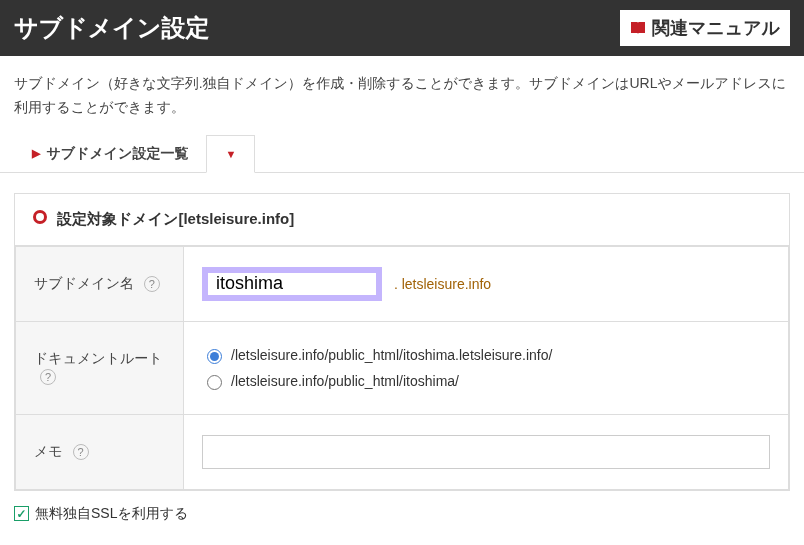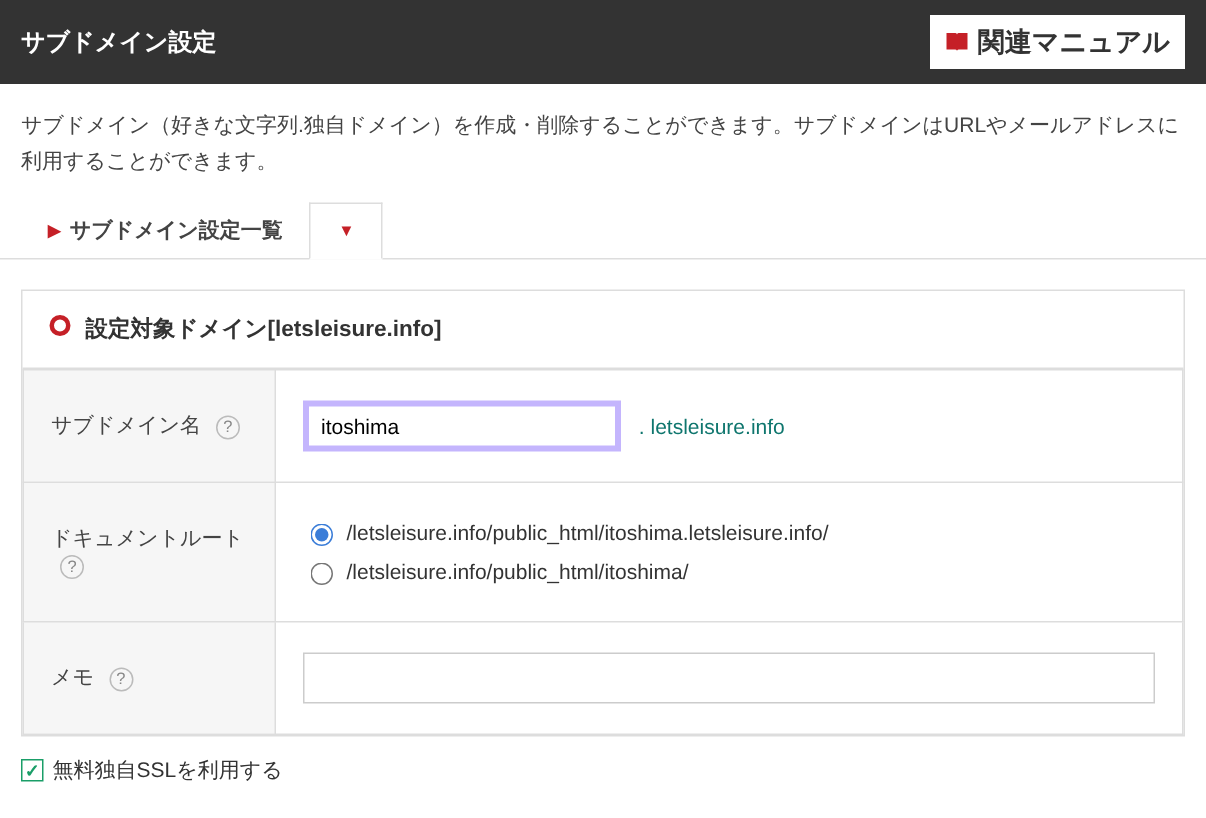--- a/index.html
+++ b/index.html
@@ -13,21 +13,21 @@
   }
   .header {
     background: #333;
     color: #fff;
     display: flex;
     align-items: center;
     justify-content: space-between;
     padding: 10px 14px;
   }
   .header-title {
-    font-size: 16px;
+    font-size: 24px;
     font-weight: bold;
   }
   .manual-btn {
     background: #fff;
     color: #333;
     border: none;
     padding: 6px 10px;
     display: flex;
     align-items: center;
     gap: 6px;
@@ -112,33 +112,33 @@
     border: 1px solid #bbb;
     border-radius: 50%;
     color: #888;
     font-size: 11px;
     margin-left: 6px;
     cursor: help;
   }
   input[type=text].subname {
     height: 34px;
     padding: 4px 8px;
-    font-size: 14px;
-    border: 4px solid #c4b5fd;
+    font-size: 18px;
+    border: 6px solid #c4b5fd;
     font-family: inherit;
-    width: 212px;
+    width: 180px;
   }
   input[type=text].memo {
     height: 34px;
     width: 100%;
     padding: 4px 8px;
     border: 1px solid #ccc;
     font-family: inherit;
   }
-  .suffix { margin-left: 8px; color:#0f766e; }
+  .suffix { margin-left: 8px; color:#a16207; }
   .radio-row {
     display: flex;
     align-items: center;
     gap: 6px;
     padding: 4px 0;
     color: #333;
   }
   .radio-row input[type=radio] {
     accent-color: #3b7dd8;
     width: 15px; height: 15px;

